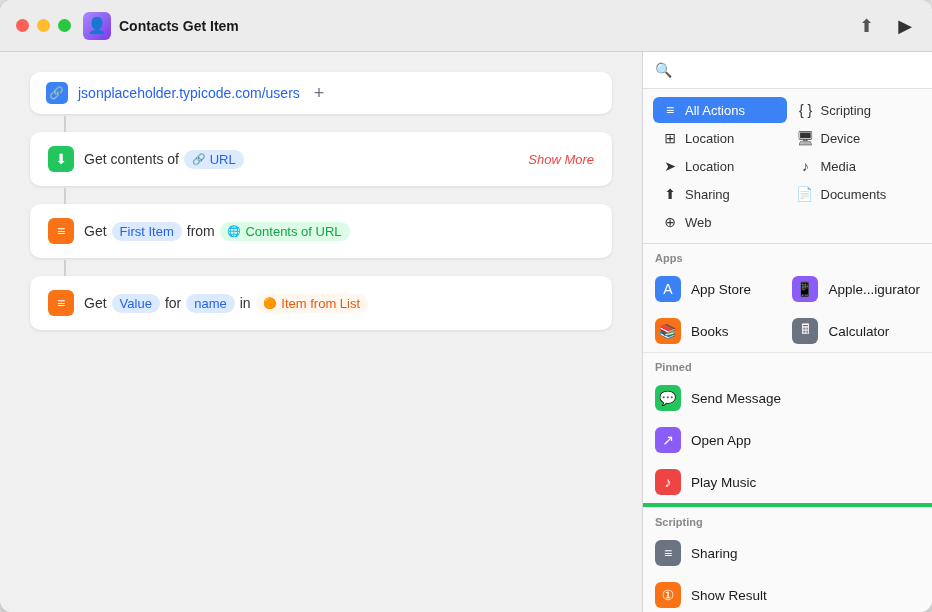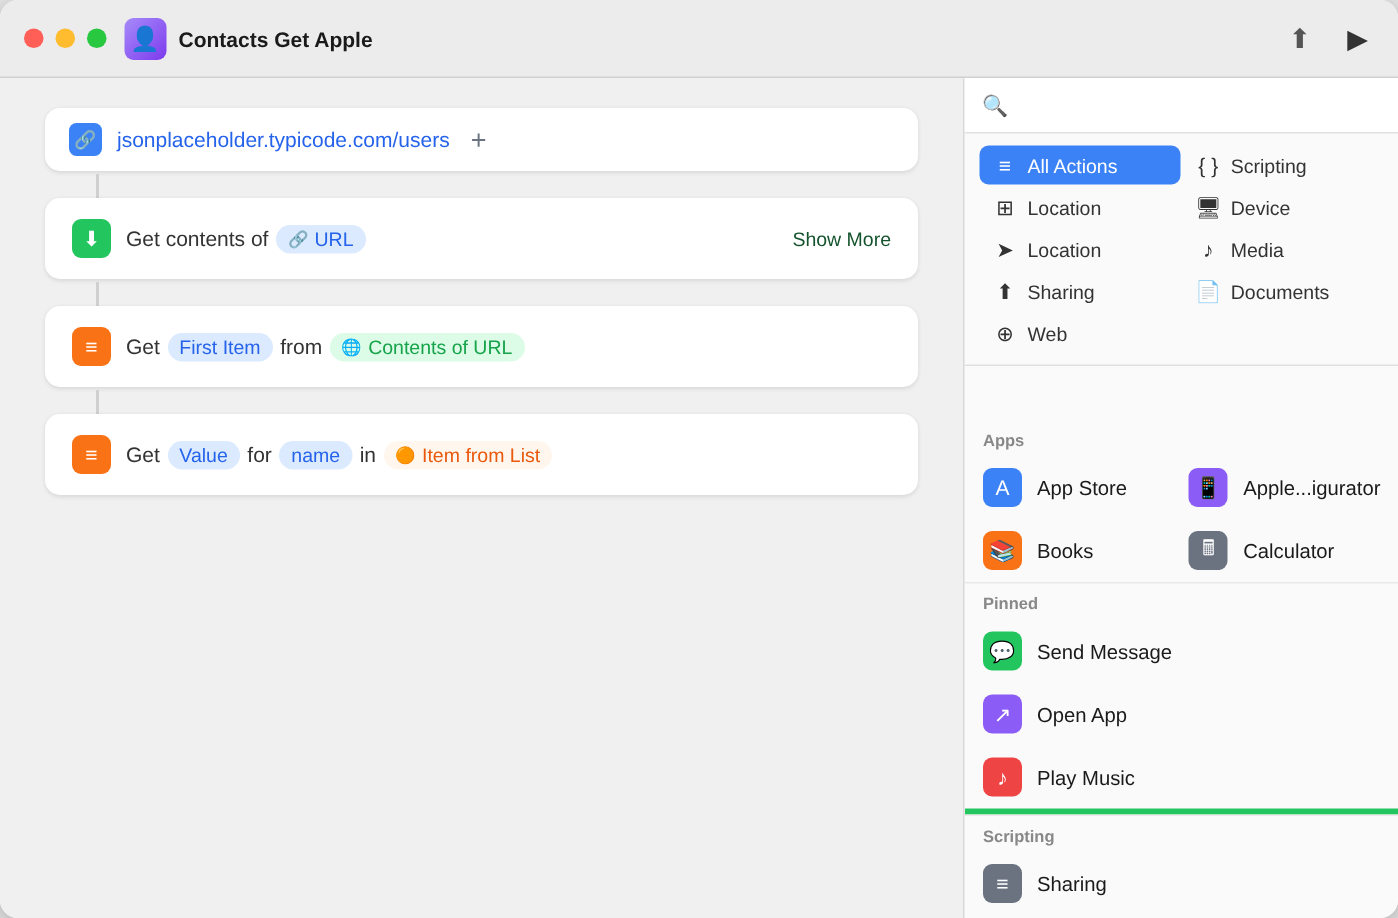--- a/index.html
+++ b/index.html
@@ -149,23 +149,24 @@
       border-radius: 12px;
       font-size: 13px;
       font-weight: 500;
     }
     .token-blue { background: #dbeafe; color: #2563eb; }
     .token-green { background: #dcfce7; color: #16a34a; }
     .token-orange { background: #fff7ed; color: #ea580c; }
 
     .show-more {
       margin-left: auto;
-      color: #14532d;
+      color: #ef4444;
       font-size: 13px;
       cursor: pointer;
+      font-style: italic;
     }
 
     .url-bar {
       background: white;
       border-radius: 10px;
       padding: 10px 16px;
       display: flex;
       align-items: center;
       gap: 10px;
       margin-bottom: 2px;
@@ -260,21 +261,20 @@
       font-size: 14px;
       width: 18px;
       text-align: center;
     }
 
     
     .actions-list {
       flex: 1;
       overflow-y: auto;
       padding: 0;
-      margin-top: 36px;
     }
 
     .section-header {
       padding: 8px 12px 4px;
       font-size: 11px;
       font-weight: 600;
       color: #888;
       text-transform: none;
     }
 
@@ -328,21 +328,21 @@
 
 <div class="window">
 
   <div class="titlebar">
     <div class="traffic-lights">
       <div class="traffic-light close"></div>
       <div class="traffic-light minimize"></div>
       <div class="traffic-light maximize"></div>
     </div>
     <div class="app-icon">👤</div>
-    <span class="title-text">Contacts Get Apple</span>
+    <span class="title-text">Contacts Get Item</span>
     <div class="titlebar-actions">
       <button class="titlebar-btn">⬆</button>
       <button class="titlebar-btn" style="color:#333;">▶</button>
     </div>
   </div>
 
   <div class="main">
 
     <div class="workflow-panel">
 

